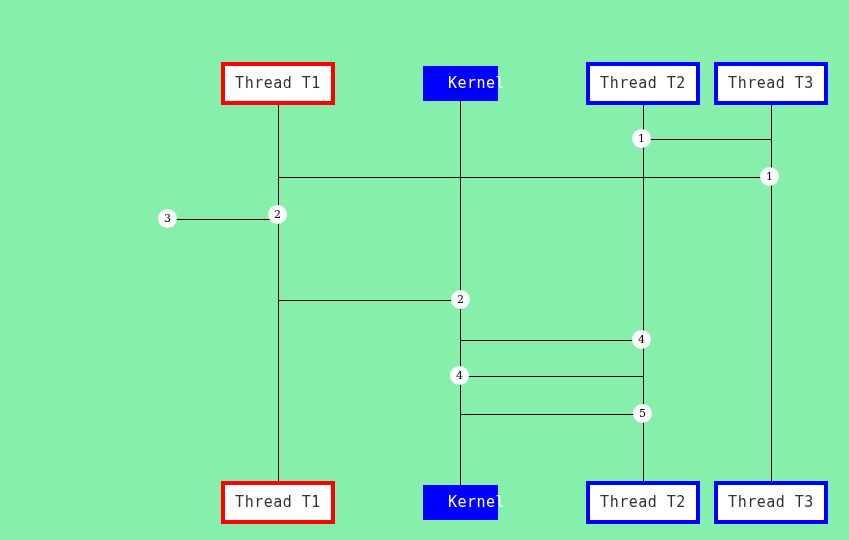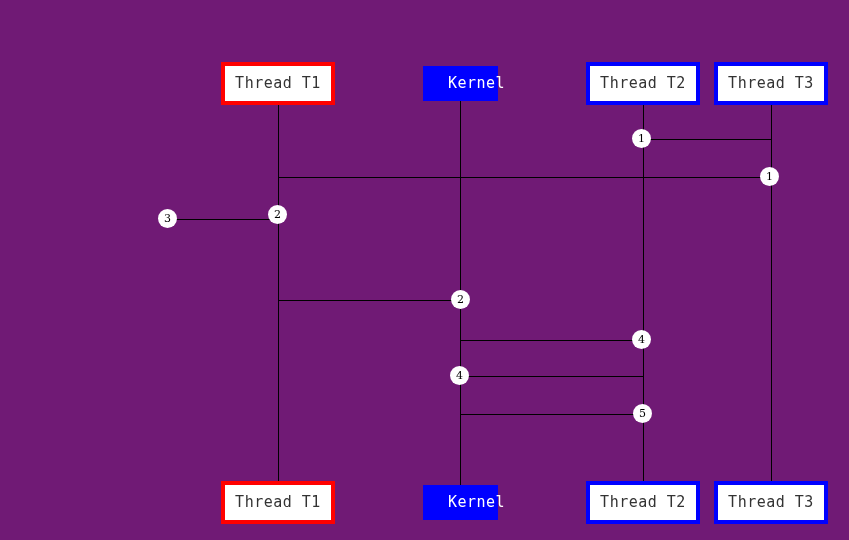--- a/index.html
+++ b/index.html
@@ -4,21 +4,21 @@
 <style>
   html, body {
     margin: 0;
     padding: 0;
     background: #000000;
   }
   #canvas {
     position: relative;
     width: 849px;
     height: 540px;
-    background: #701a75;
+    background: #86efac;
     overflow: hidden;
     font-family: "DejaVu Sans Mono", "Liberation Mono", monospace;
   }
 
   
   .participant {
     position: absolute;
     box-sizing: border-box;
     display: flex;
     align-items: center;

